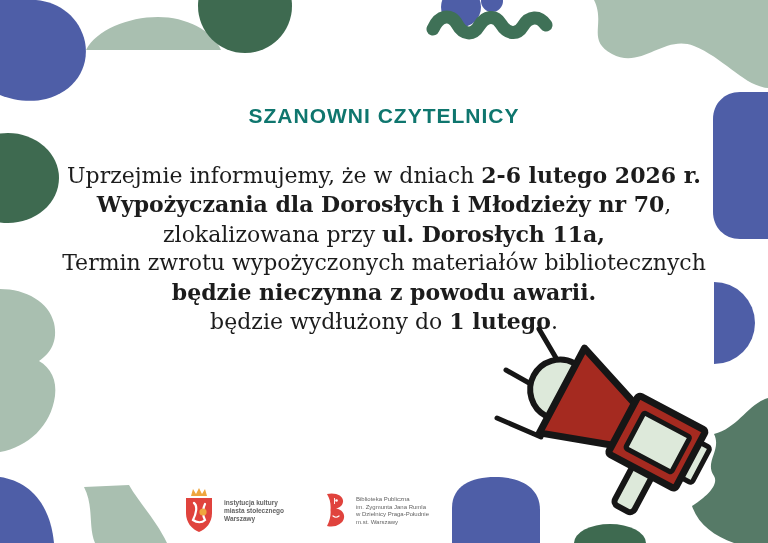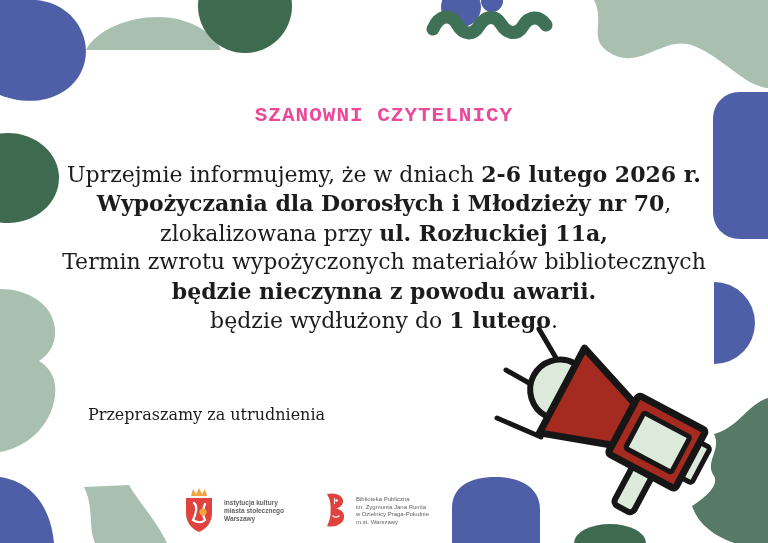--- a/index.html
+++ b/index.html
@@ -4,21 +4,21 @@
 <style>
   html,body{margin:0;padding:0;background:#fff;}
   .poster{
     position:relative;width:768px;height:543px;background:#ffffff;
     overflow:hidden;font-family:"DejaVu Serif",serif;color:#1c1c1c;
   }
   .decor{position:absolute;left:0;top:0;}
   .content{position:absolute;left:0;top:104px;width:100%;text-align:center;}
   .title{
     margin:0;font-size:21px;font-weight:700;letter-spacing:1px;
-    font-family:Liberation Mono, monospace;color:#ec4899;
+    font-family:Liberation Sans, sans-serif;color:#0f766e;
   }
   .announcement{margin-top:33px;font-size:22px;line-height:28.4px;}
   .announcement .line{white-space:nowrap;}
   .announcement strong{font-weight:700;}
   .apology{
     position:absolute;left:88px;top:401px;text-align:left;
     font-size:16px;line-height:28px;
   }
   .logos{
     position:absolute;left:182px;top:487px;display:flex;align-items:center;gap:40px;
@@ -84,29 +84,28 @@
       <rect x="97" y="33" width="52" height="40" rx="2" stroke="#161616" stroke-width="5" fill="#dde9da"></rect>
     </g>
   </svg>
 
   <div class="content">
     <h1 class="title">SZANOWNI CZYTELNICY</h1>
 
     <div class="announcement">
       <div class="line"><span>Uprzejmie informujemy, że w dniach </span><strong>2-6 lutego 2026 r.</strong></div>
       <div class="line"><strong>Wypożyczania dla Dorosłych i Młodzieży nr 70</strong><span>,</span></div>
-      <div class="line"><span>zlokalizowana przy </span><strong>ul. Rozłuckiej 11a,</strong></div>
+      <div class="line"><span>zlokalizowana przy </span><strong>ul. Dorosłych 11a,</strong></div>
       <div class="line"><span>Termin zwrotu wypożyczonych materiałów bibliotecznych</span></div>
       <div class="line"><strong>będzie nieczynna z powodu awarii.</strong></div>
       <div class="line"><span>będzie wydłużony do </span><strong>1 lutego</strong><span>.</span></div>
     </div>
   </div>
 
   <div class="apology">
-    <div>Przepraszamy za utrudnienia</div>
   </div>
 
   <div class="logos">
 
     <div class="logo">
       <svg width="34" height="48" viewBox="0 0 34 48">
         <path d="M9,9 L11,2 L14,7 L17,1 L20,7 L23,2 L25,9 Z" fill="#efa63e"></path>
         <path d="M4,11 L30,11 L30,26 C30,36 24,42 17,45 C10,42 4,36 4,26 Z" fill="#e0433d"></path>
         <path d="M12,16 C16,19 14,27 11,33 C15,36 20,36 23,33 C20,28 21,21 23,17" fill="none" stroke="#ffffff" stroke-width="2.2" stroke-linecap="round"></path>
         <circle cx="21" cy="25" r="3.6" fill="#efa63e"></circle>

